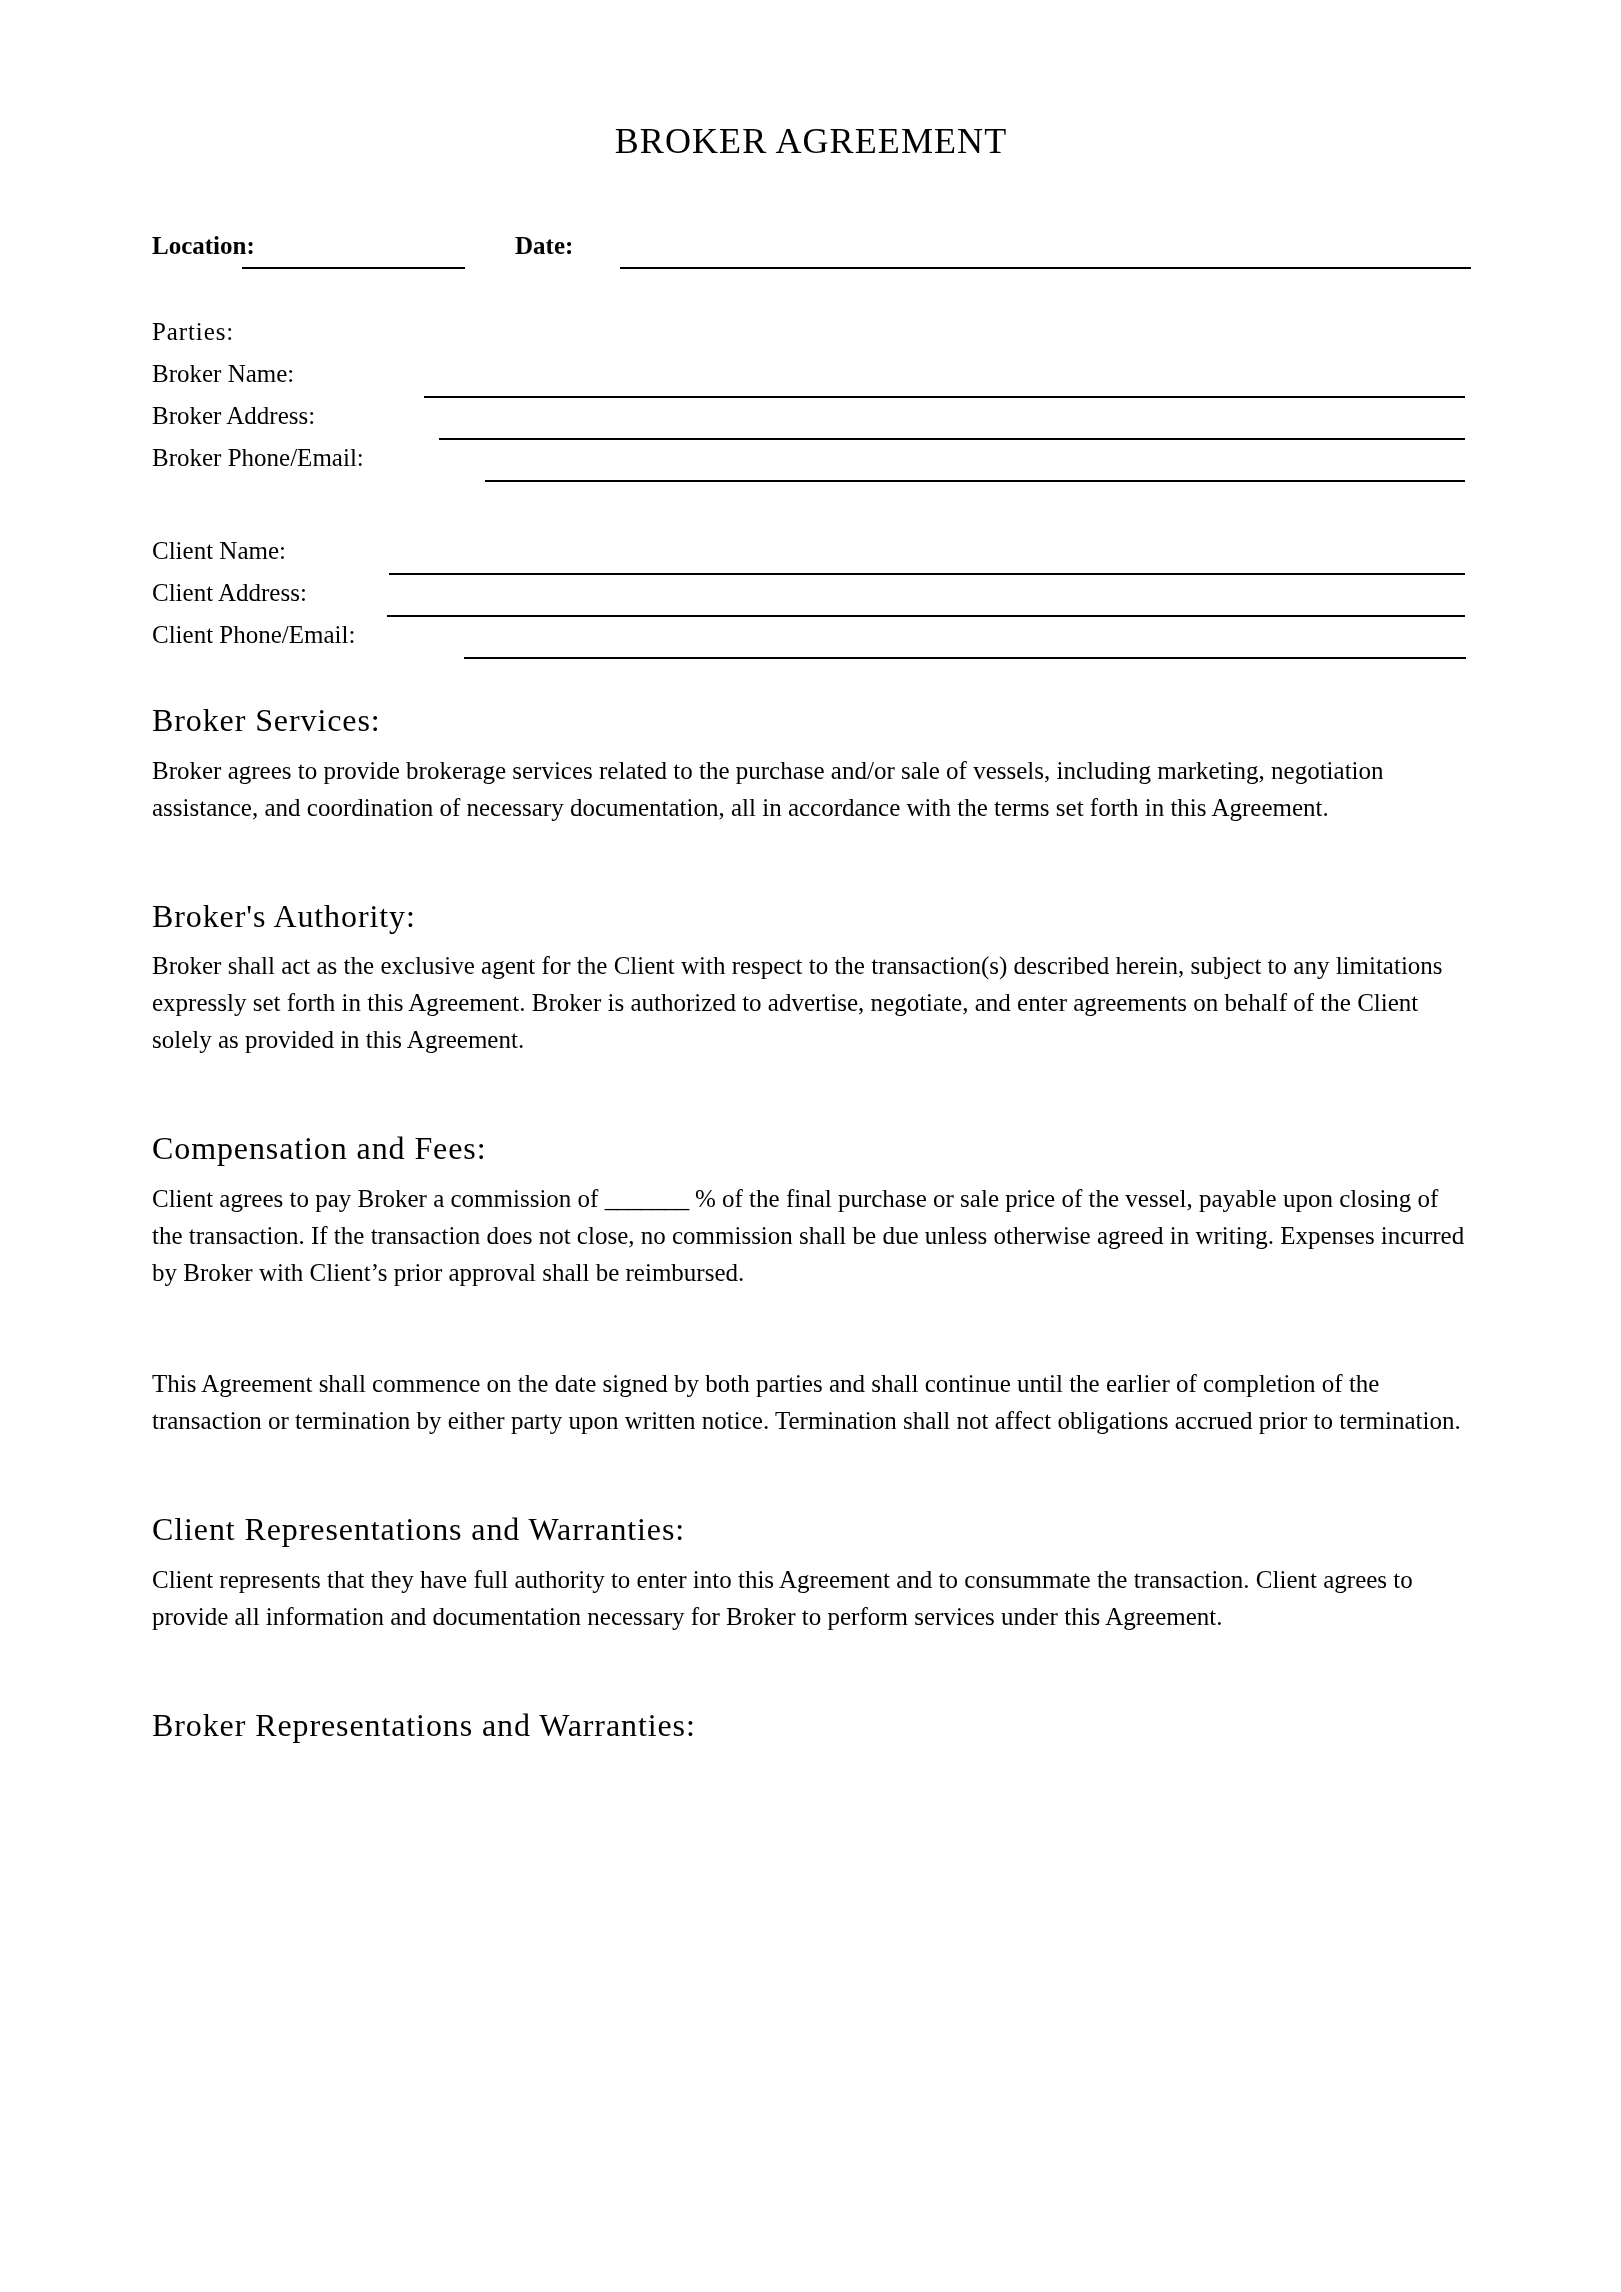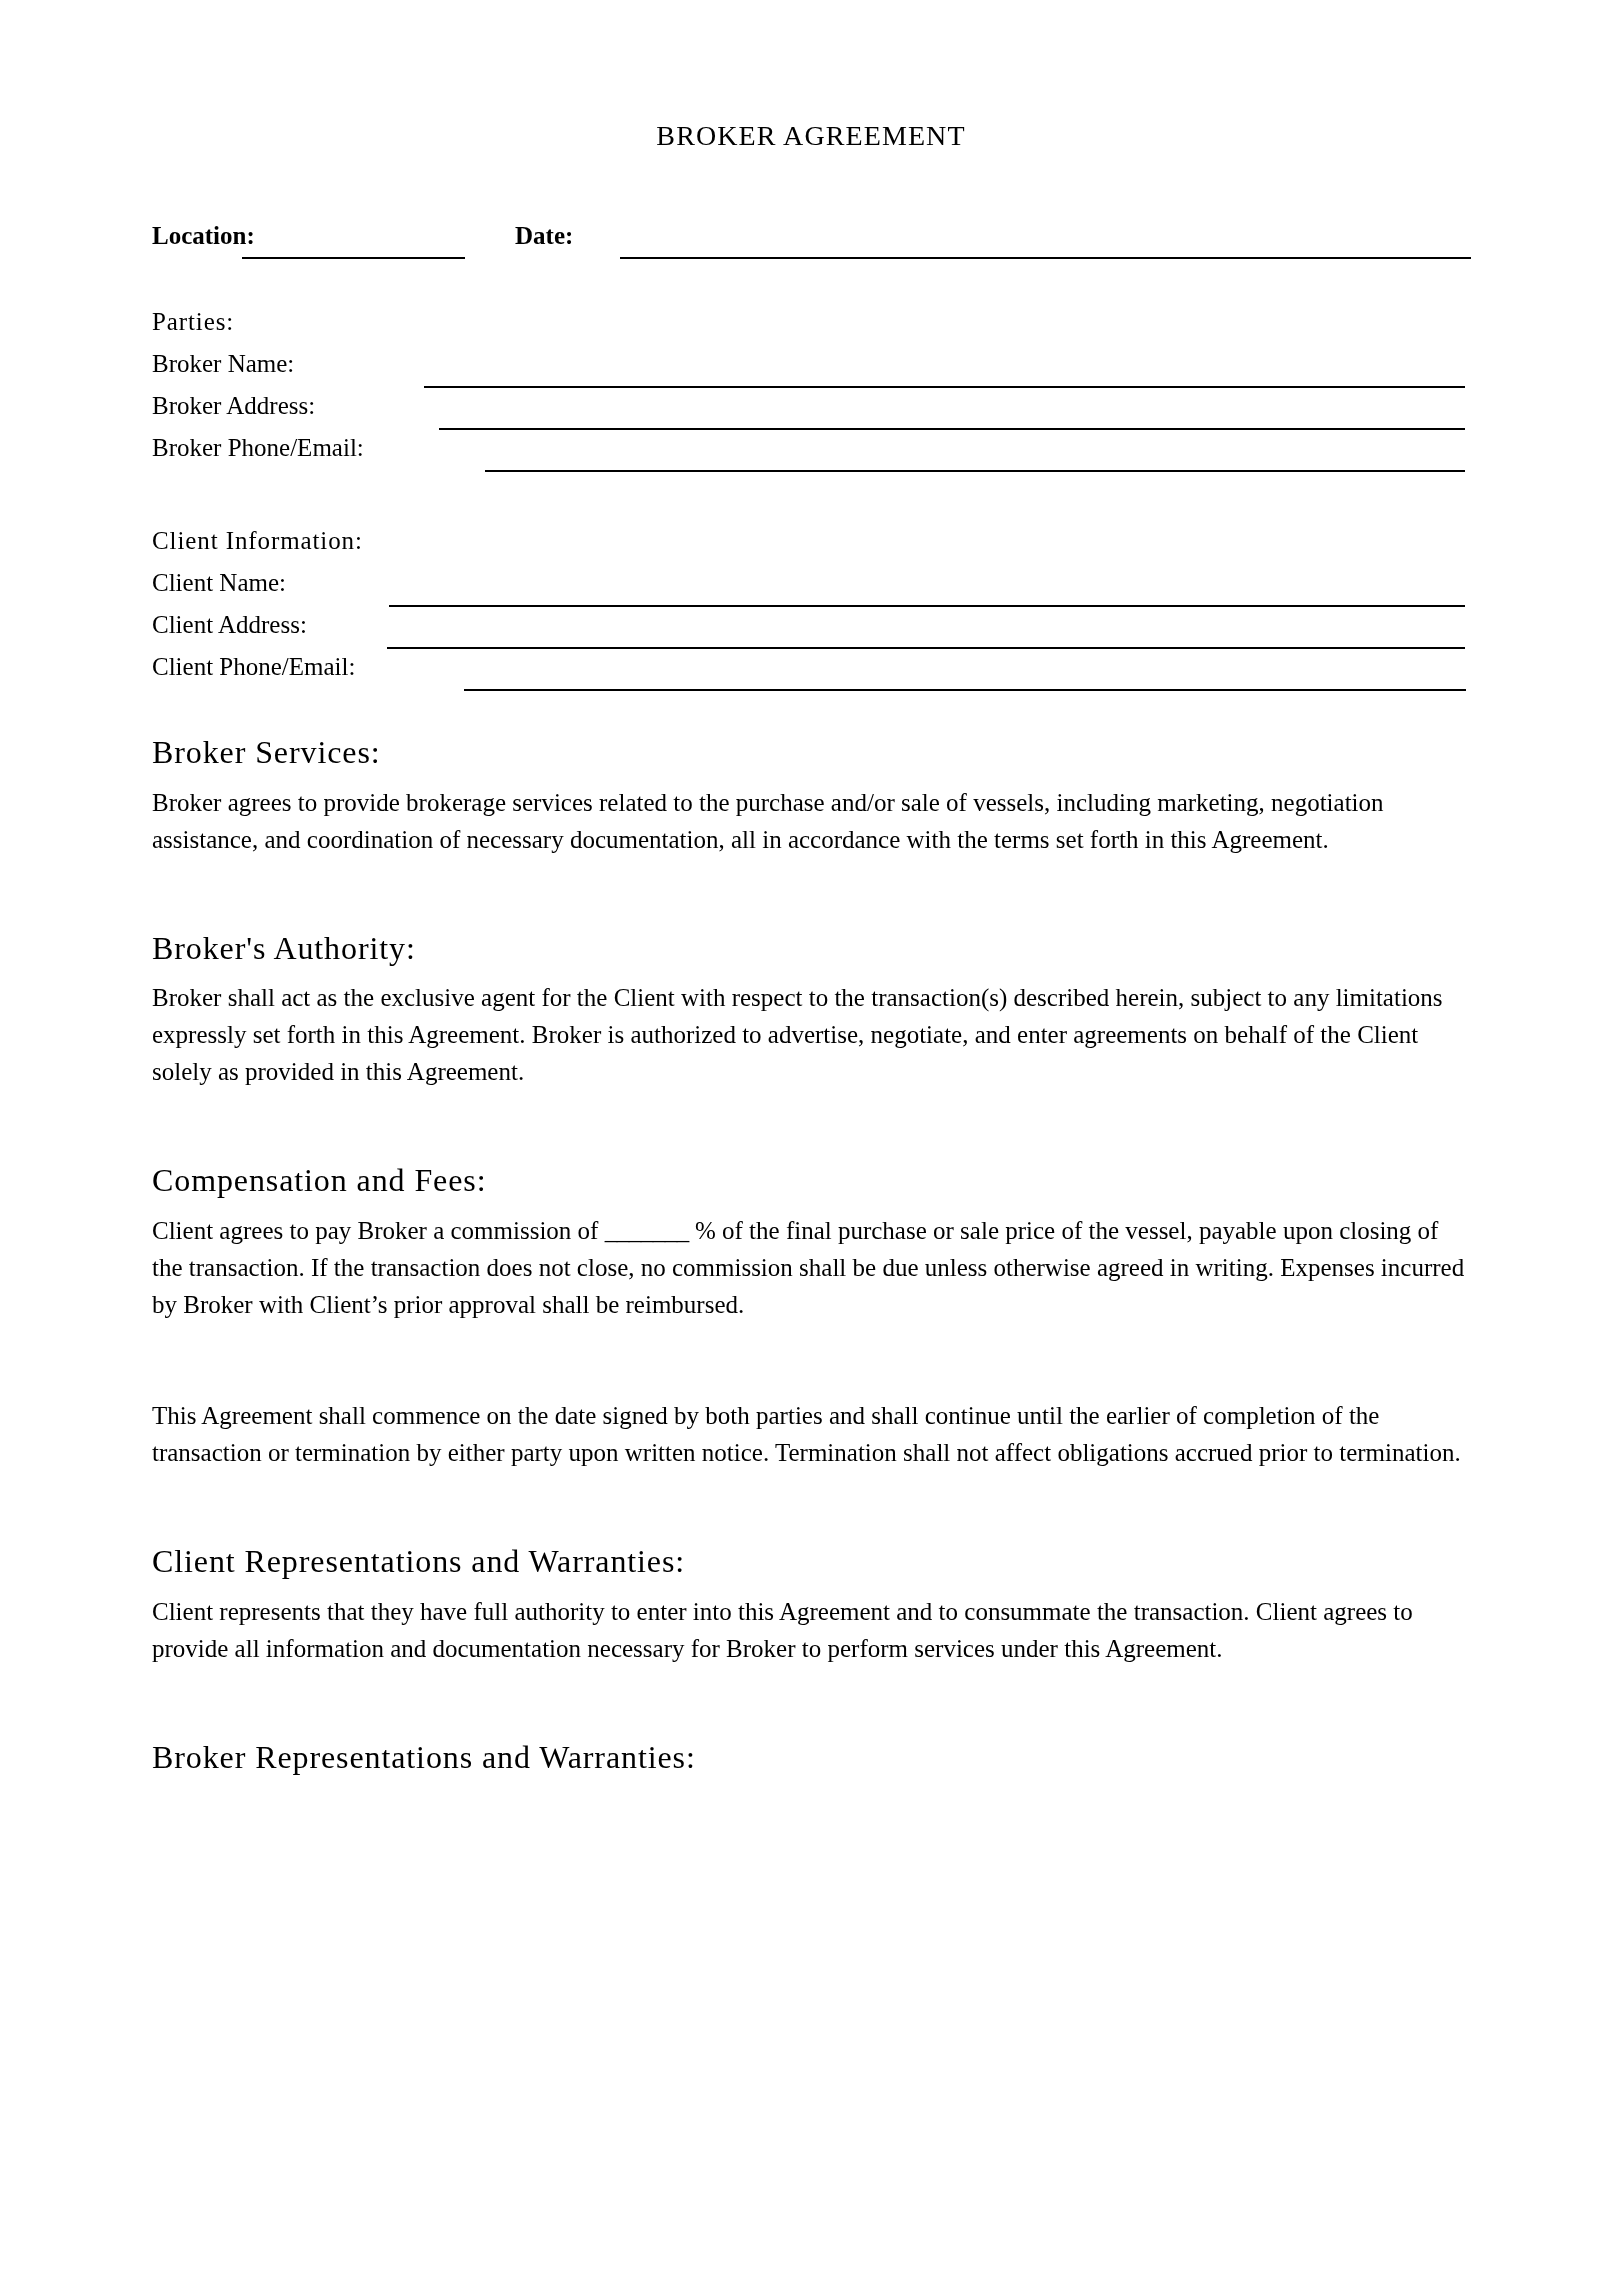--- a/index.html
+++ b/index.html
@@ -28,21 +28,21 @@
   .content {
     position: absolute;
     left: 152px;
     top: 0;
     width: 1318px;
   }
 
   
   .doc-title {
     text-align: center;
-    font-size: 28px;
+    font-size: 36px;
     letter-spacing: 1.1px;
     font-weight: normal;
     margin: 0;
     padding-top: 120px;
     width: 1318px;
   }
 
   
   .field-row-top {
     position: relative;
@@ -132,23 +132,20 @@
         <span class="rule" style="left:287px; top:36px; width:1026px;"></span>
       </div>
 
       <div class="fieldline">
         <span class="lbl">Broker Phone/Email:</span>
         <span class="rule" style="left:333px; top:36px; width:980px;"></span>
       </div>
     </div>
 
     <div class="fieldblock" style="margin-top:51px;">
-      <div class="fieldline">
-        <span class="lbl lbl-spaced">Client Information:</span>
-      </div>
 
       <div class="fieldline">
         <span class="lbl">Client Name:</span>
         <span class="rule" style="left:237px; top:36px; width:1076px;"></span>
       </div>
 
       <div class="fieldline">
         <span class="lbl">Client Address:</span>
         <span class="rule" style="left:235px; top:36px; width:1078px;"></span>
       </div>

